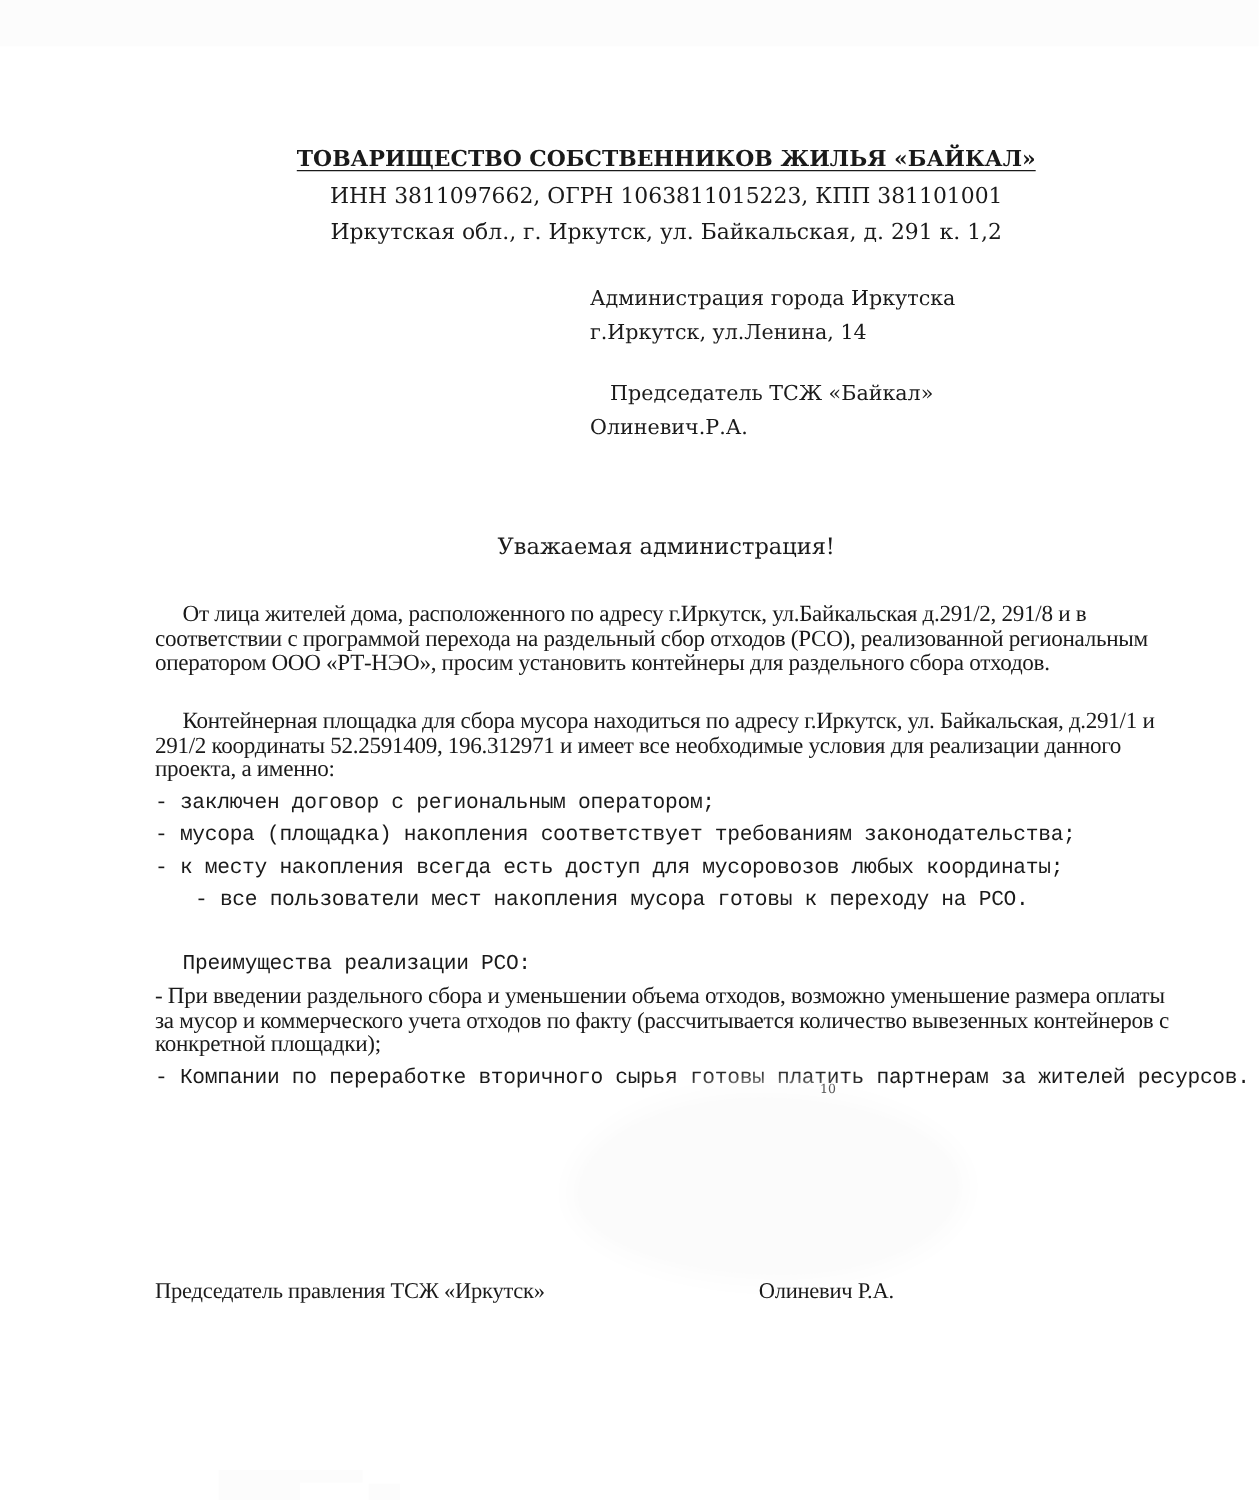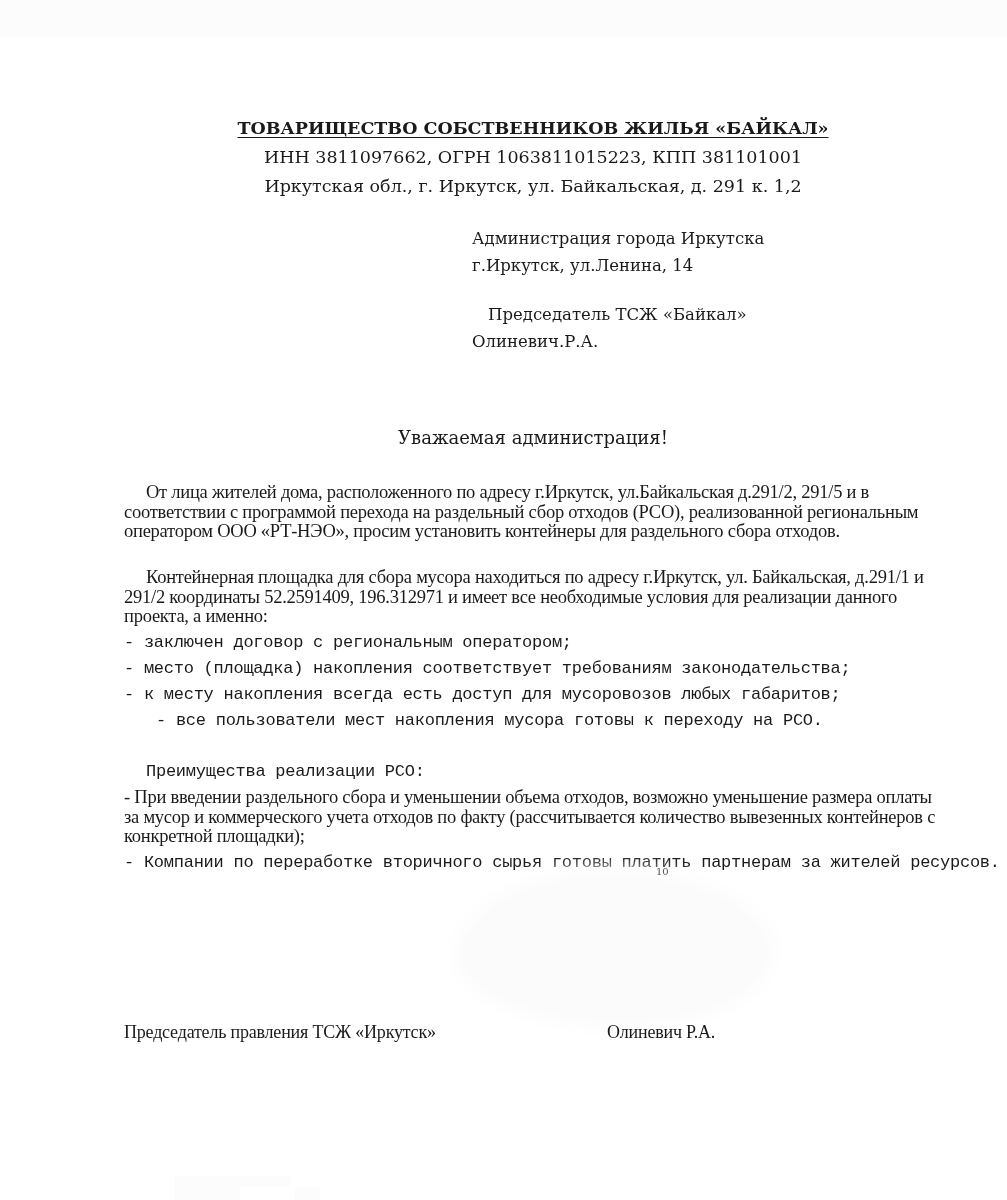--- a/index.html
+++ b/index.html
@@ -115,26 +115,26 @@
   <div>Иркутская обл., г. Иркутск, ул. Байкальская, д. 291 к. 1,2</div>
 </div>
 
 <div class="abs recipient" style="top:225px;">Администрация города Иркутска</div>
 <div class="abs recipient" style="top:252px;">г.Иркутск, ул.Ленина, 14</div>
 <div class="abs recipient" style="top:301px;margin-left:16px;">Председатель ТСЖ «Байкал»</div>
 <div class="abs recipient" style="top:328px;">Олиневич.Р.А.</div>
 
 <div class="greeting">Уважаемая администрация!</div>
 
-<div class="body-text indent" style="top:483px;">От лица жителей дома, расположенного по адресу г.Иркутск, ул.Байкальская д.291/2, 291/5 и в соответствии с программой перехода на раздельный сбор отходов (РСО), реализованной региональным оператором ООО «РТ-НЭО», просим установить контейнеры для раздельного сбора отходов.</div>
+<div class="body-text indent" style="top:483px;">От лица жителей дома, расположенного по адресу г.Иркутск, ул.Байкальская д.291/2, 291/8 и в соответствии с программой перехода на раздельный сбор отходов (РСО), реализованной региональным оператором ООО «РТ-НЭО», просим установить контейнеры для раздельного сбора отходов.</div>
 <div class="body-text indent" style="top:568px;">Контейнерная площадка для сбора мусора находиться по адресу г.Иркутск, ул. Байкальская, д.291/1 и 291/2 координаты 52.2591409, 196.312971 и имеет все необходимые условия для реализации данного проекта, а именно:</div>
 
 <div class="list-line" style="top:633px;">- заключен договор с региональным оператором;</div>
-<div class="list-line" style="top:659px;">- место (площадка) накопления соответствует требованиям законодательства;</div>
-<div class="list-line" style="top:685px;">- к месту накопления всегда есть доступ для мусоровозов любых габаритов;</div>
+<div class="list-line" style="top:659px;">- мусора (площадка) накопления соответствует требованиям законодательства;</div>
+<div class="list-line" style="top:685px;">- к месту накопления всегда есть доступ для мусоровозов любых координаты;</div>
 <div class="list-line" style="top:711px;margin-left:32px;">- все пользователи мест накопления мусора готовы к переходу на РСО.</div>
 
 <div class="list-line" style="top:762px; left:146px;">Преимущества реализации РСО:</div>
 <div class="body-text" style="top:788px;">- При введении раздельного сбора и уменьшении объема отходов, возможно уменьшение размера оплаты за мусор и коммерческого учета отходов по факту (рассчитывается количество вывезенных контейнеров с конкретной площадки);</div>
 <div class="list-line" style="top:853px;">- Компании по переработке вторичного сырья готовы платить партнерам за жителей ресурсов.</div>
 
 <div class="stamp"></div>
 <div class="stamp-mark">10</div>
 
 <div class="signature-left">Председатель правления ТСЖ «Иркутск»</div>

